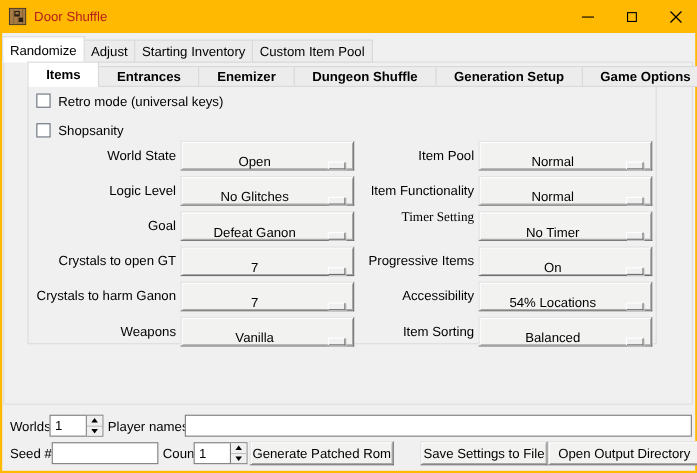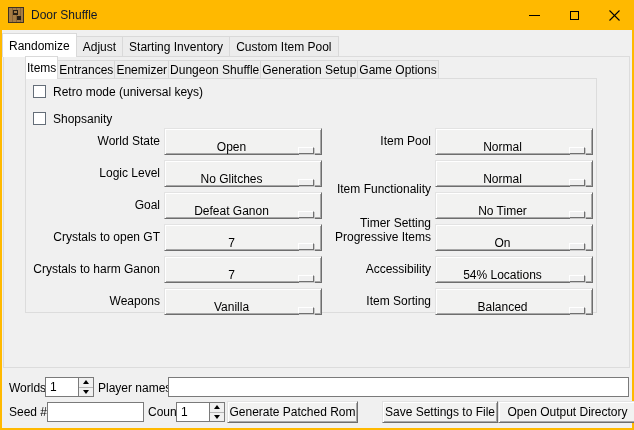--- a/index.html
+++ b/index.html
@@ -4,41 +4,41 @@
 <style>
   * { margin:0; padding:0; box-sizing:border-box; }
   html,body { width:634px; height:430px; }
   body { font-family:"Liberation Sans", sans-serif; font-size:12px; color:#000; }
 
   .window { position:relative; width:634px; height:430px; background:#ffb900; overflow:hidden; }
 
   
   .titlebar { position:absolute; left:0; top:0; width:634px; height:30px; background:#ffb900; }
   .app-icon { position:absolute; left:8px; top:7px; width:16px; height:16px; }
-  .title-text { position:absolute; left:31px; top:0; height:30px; line-height:30px; color:#0f172a;text-align:right; }
+  .title-text { position:absolute; left:31px; top:0; height:30px; line-height:30px; color:#b91c1c;text-align:right; }
   .caption-btns { position:absolute; right:0; top:0; height:30px; display:flex; }
   .cap-btn { width:40px; height:30px; display:flex; align-items:center; justify-content:center; }
   .glyph-min { width:11px; height:1px; background:#000; }
   .glyph-max { width:9px; height:9px; border:1px solid #000; }
 
   
   .client { position:absolute; left:2px; top:30px; width:630px; height:398px; background:#f0f0f0; }
   
 
   .panel { position:absolute; border:1px solid #dcdcdc; background:#f0f0f0; }
   .outer-panel { left:1px; top:26px; width:627px; height:312px; }
   .inner-panel { left:23px; top:48px; width:572px; height:235px; }
 
   .tabrow { position:absolute; display:flex; align-items:flex-end; z-index:2; }
   .outer-tabs { left:0; top:2px; height:25px; }
   .inner-tabs { left:23px; top:27px; height:22px; }
   .tab { border:1px solid #d9d9d9; background:#ececec; padding:0 6px; display:flex; align-items:center;
          height:21px; white-space:nowrap; }
   .tab + .tab { margin-left:-1px; }
-  .inner-tabs .tab { height:19px; padding:0 1px; }
+  .inner-tabs .tab { height:19px; padding:0 16px;font-weight:bold; }
   .tab.active { background:#fff; border-bottom:none; height:24px; z-index:3; position:relative; }
   .inner-tabs .tab.active { height:23px; }
 
   
   .check-row { position:absolute; display:flex; align-items:center; }
   .checkbox { width:13px; height:13px; background:#fff; border:1px solid #646d78; margin-right:7px; flex:none; }
 
   
   .dd-label { position:absolute; width:130px; text-align:right; height:27px; line-height:27px; white-space:nowrap; }
   .dd-btn { position:absolute; width:158px; height:27px; display:flex; align-items:flex-end;
@@ -183,26 +183,26 @@
     <div class="dd-btn" style="left:162px; top:258px;">
       <span class="dd-val">Vanilla</span>
         <span class="dd-ind"></span>
     </div>
 
     <span class="dd-label" style="left:299px; top:98px;">Item Pool</span>
     <div class="dd-btn" style="left:433px; top:98px;">
       <span class="dd-val">Normal</span>
         <span class="dd-ind"></span>
     </div>
-    <span class="dd-label" style="left:299px; top:146px;">Item Functionality</span>
+    <span class="dd-label" style="left:299px; top:130px;">Item Functionality</span>
     <div class="dd-btn" style="left:433px; top:130px;">
       <span class="dd-val">Normal</span>
         <span class="dd-ind"></span>
     </div>
-    <span class="dd-label" style="left:299px; top:180px;">Timer Setting</span>
+    <span class="dd-label" style="left:299px; top:154px;font-family:Liberation Serif, serif;">Timer Setting</span>
     <div class="dd-btn" style="left:433px; top:162px;">
       <span class="dd-val">No Timer</span>
         <span class="dd-ind"></span>
     </div>
     <span class="dd-label" style="left:299px; top:194px;">Progressive Items</span>
     <div class="dd-btn" style="left:433px; top:194px;">
       <span class="dd-val">On</span>
         <span class="dd-ind"></span>
     </div>
     <span class="dd-label" style="left:299px; top:226px;">Accessibility</span>

